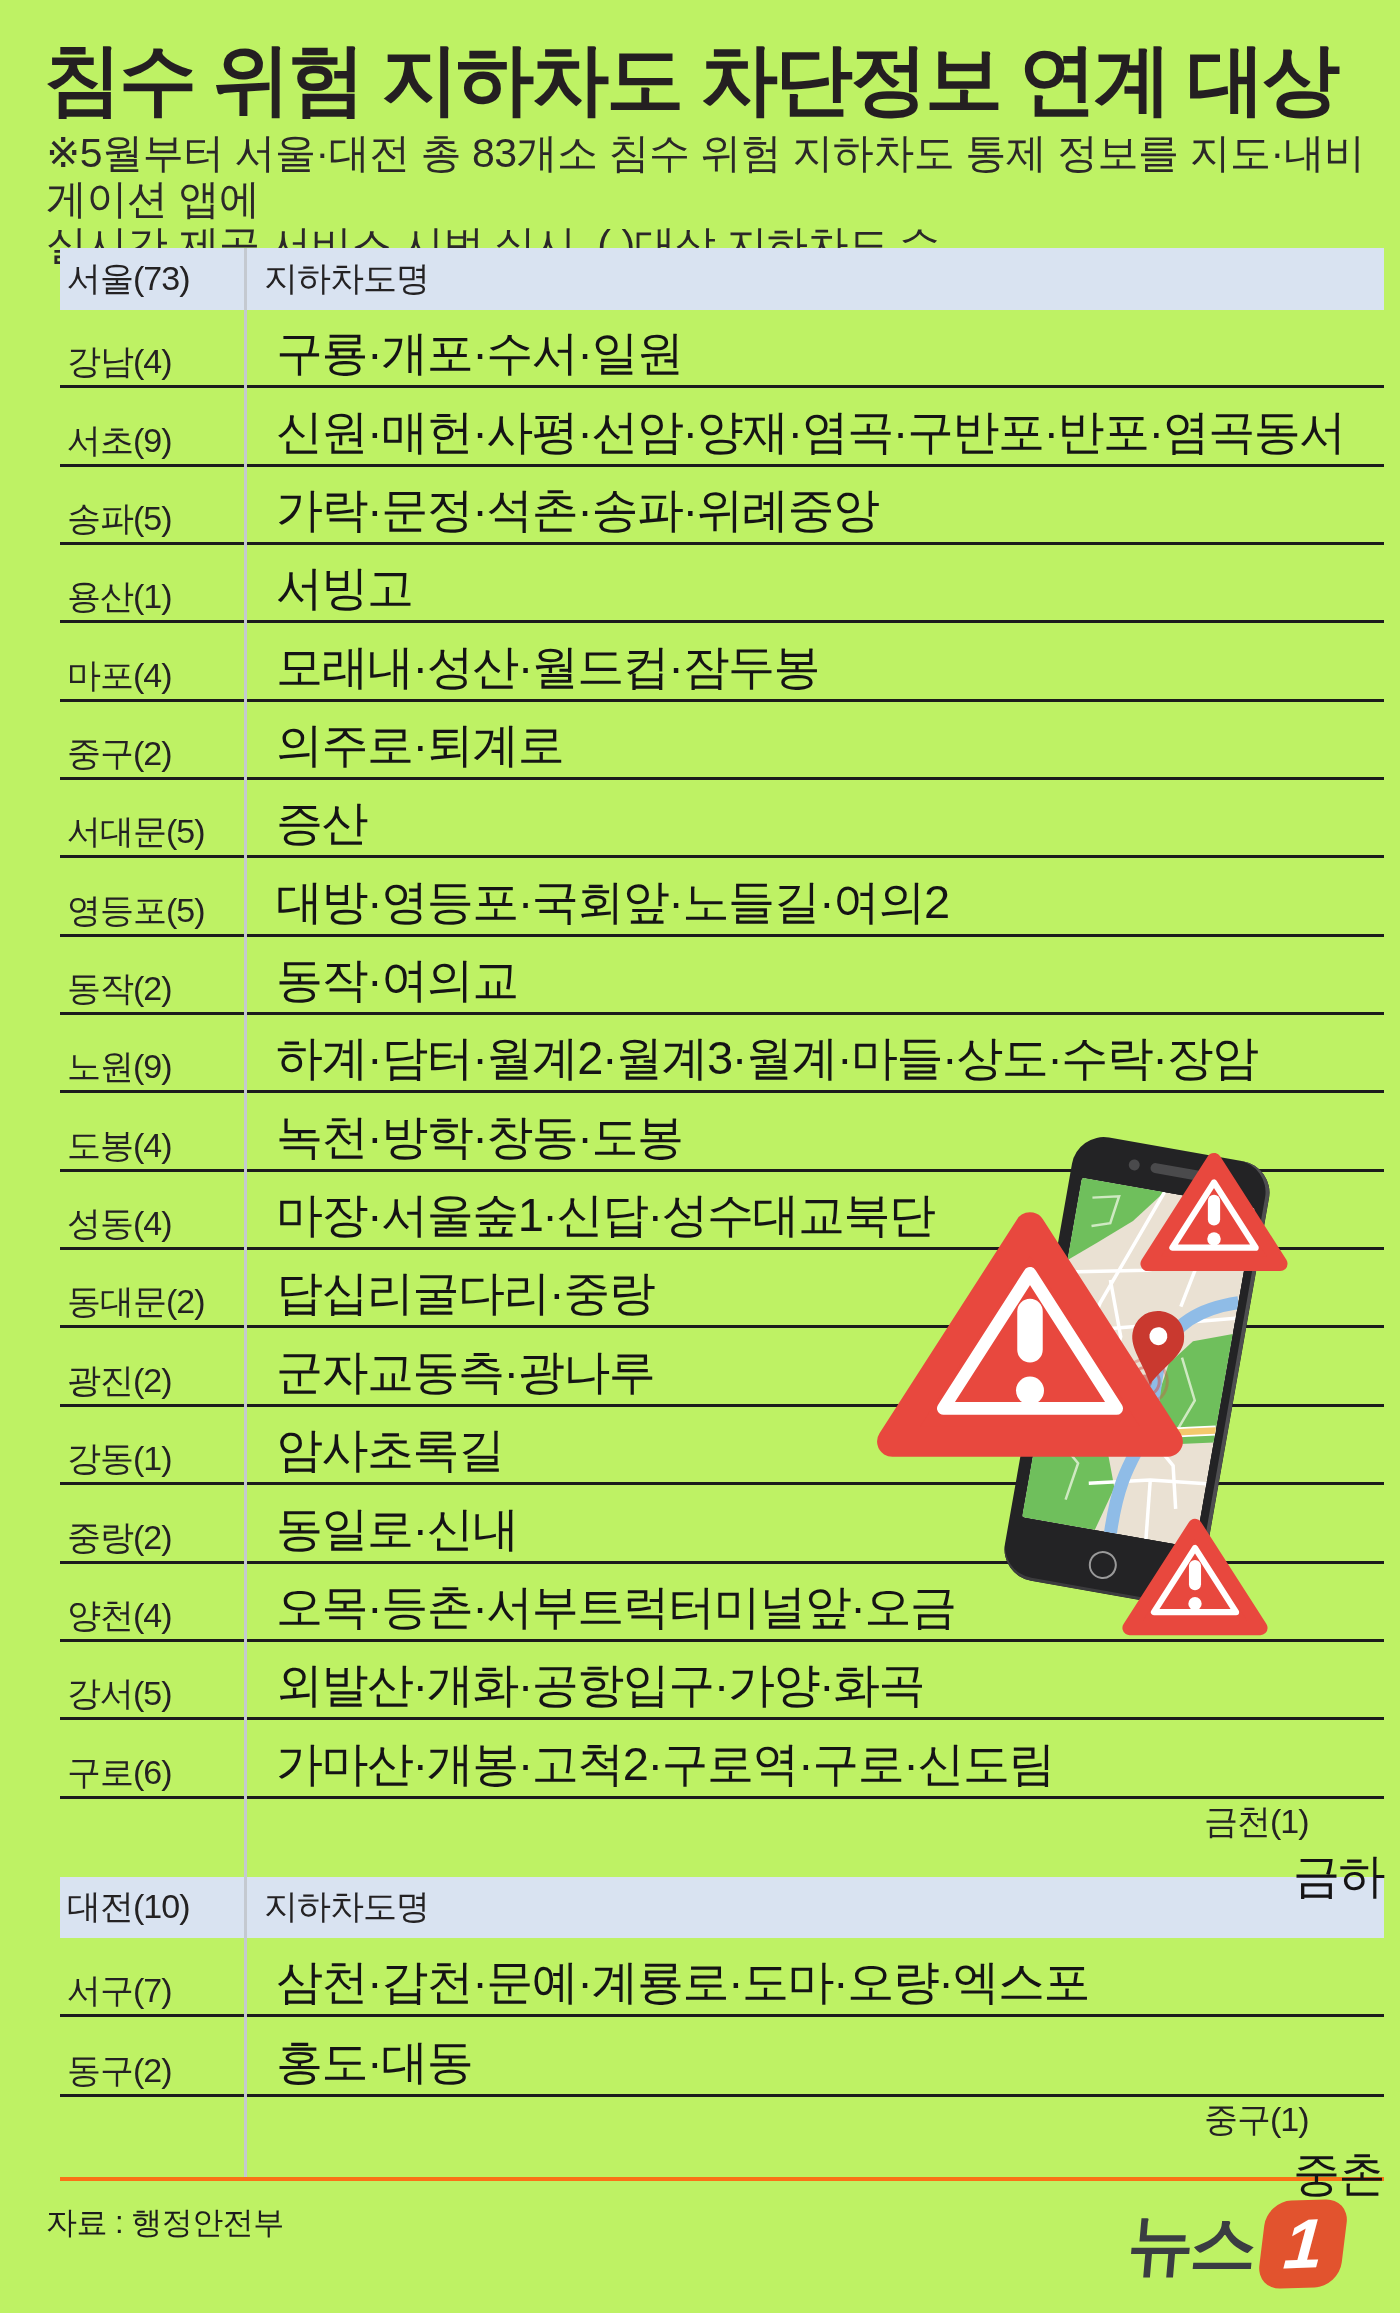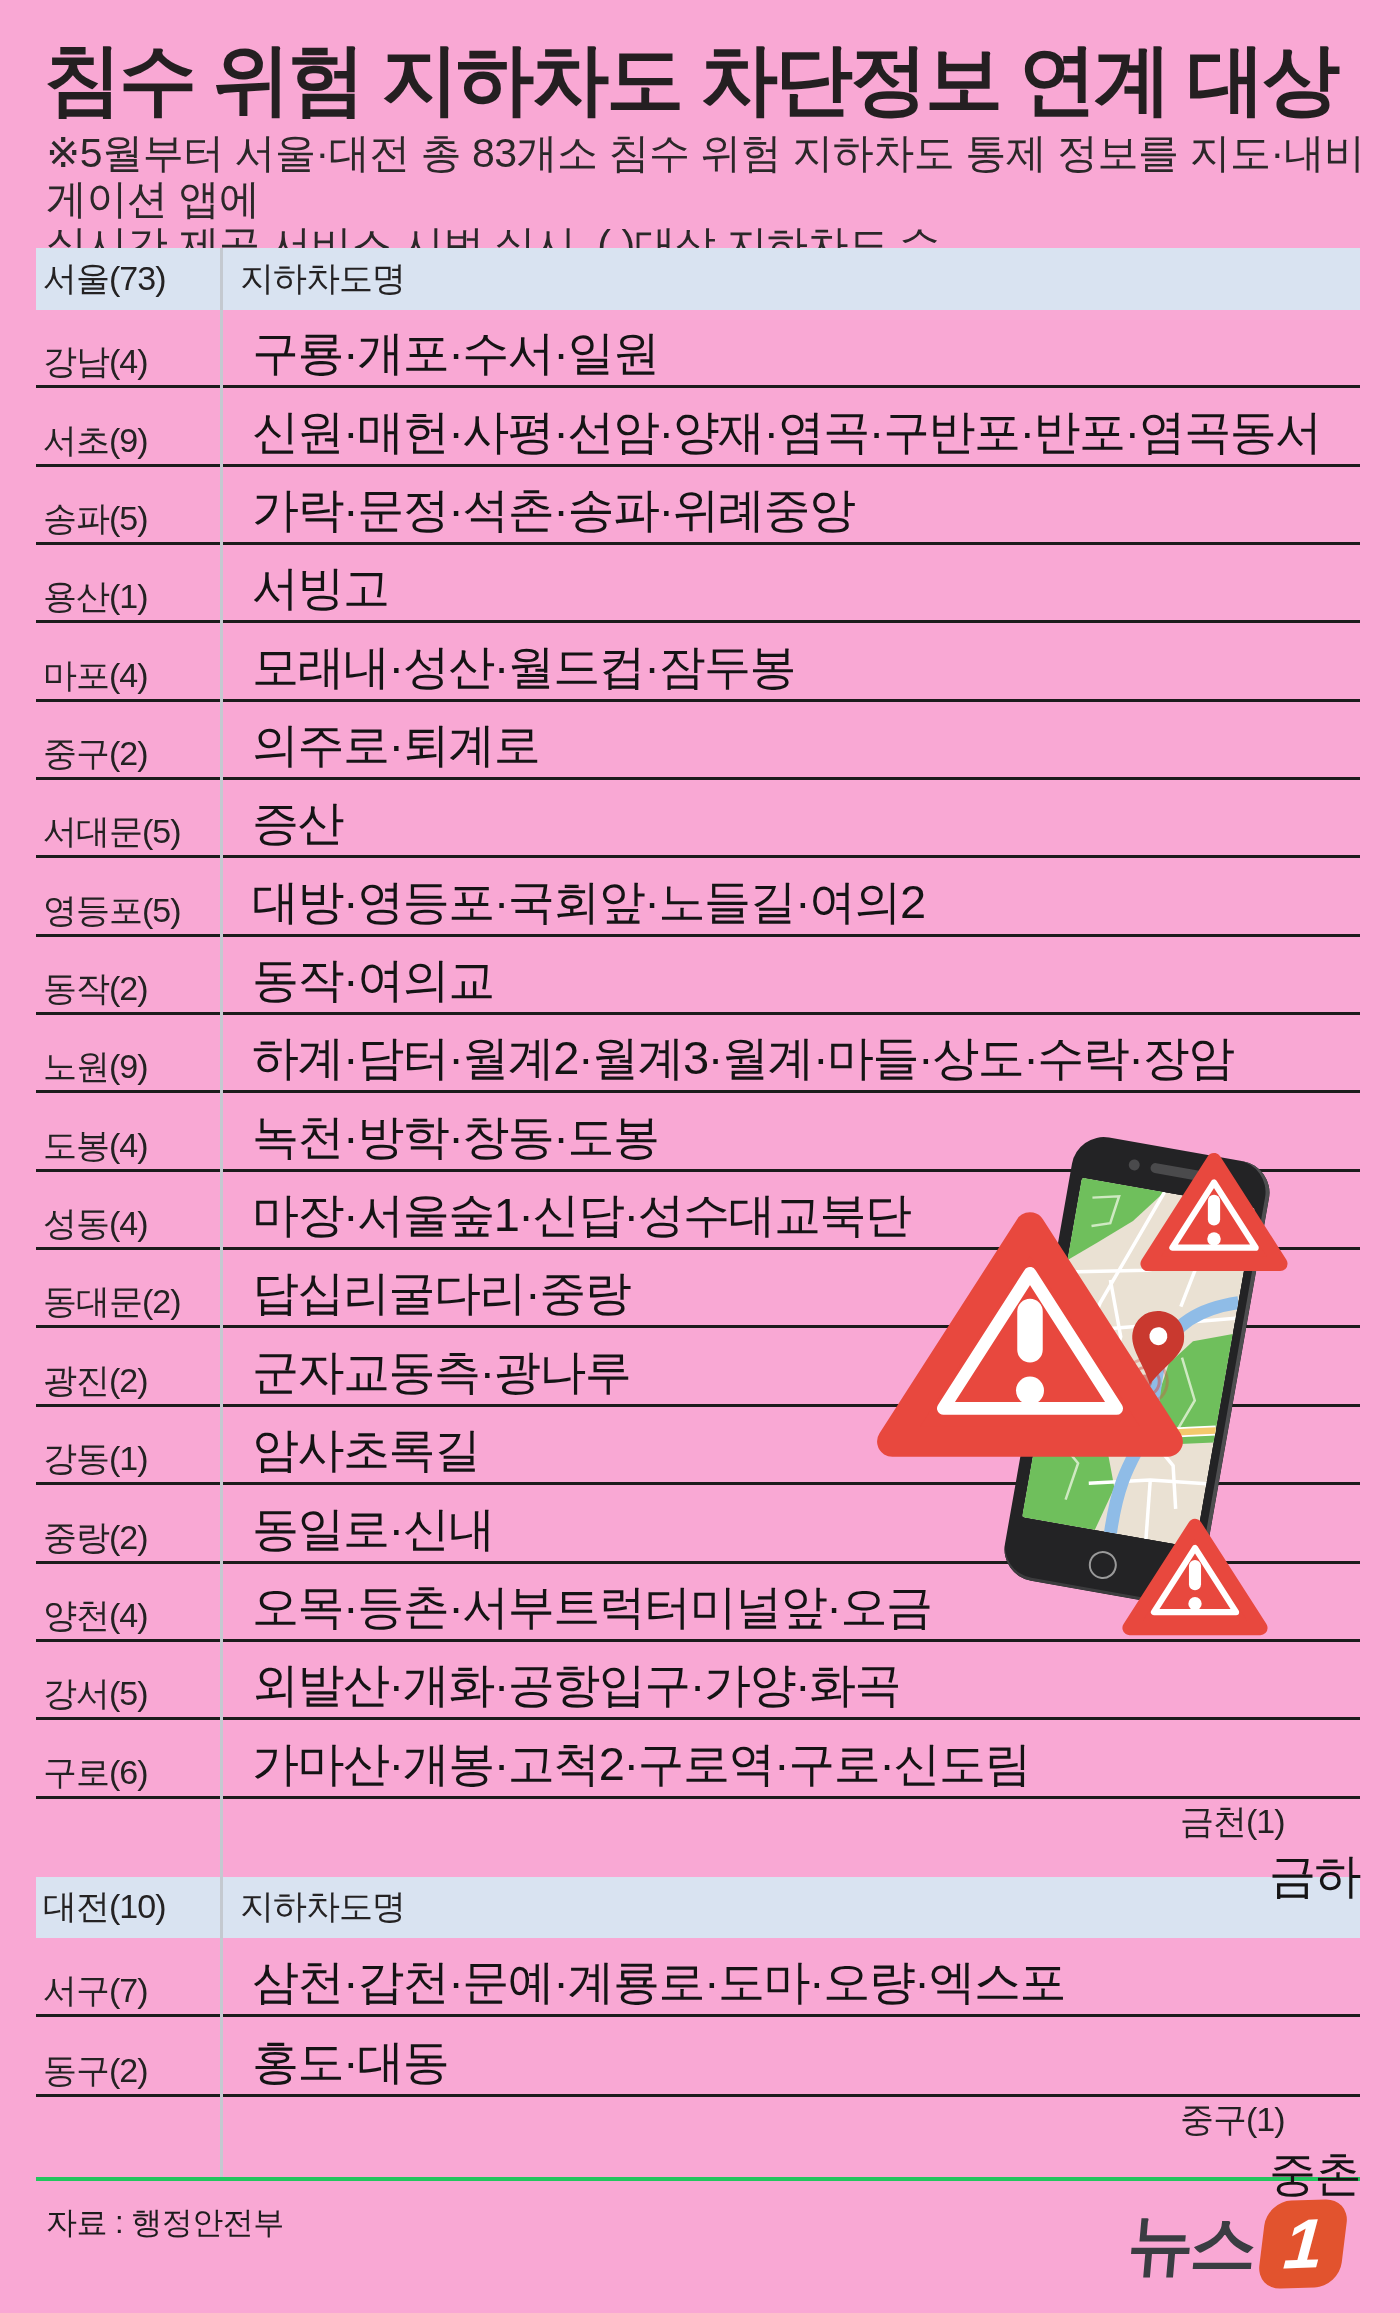--- a/index.html
+++ b/index.html
@@ -1,27 +1,27 @@
 <!DOCTYPE html>
 <html><head>
 <meta charset="utf-8">
 <style>
   html,body{margin:0;padding:0;}
   body{font-family:"Liberation Sans","DejaVu Sans",sans-serif;}
-  .page{position:relative;width:1400px;height:2313px;background:#f9a8d4;overflow:hidden;}
+  .page{position:relative;width:1400px;height:2313px;background:#bef264;overflow:hidden;}
 
   
   .title{position:absolute;left:44px;top:28px;font-size:78px;font-weight:800;
          letter-spacing:-3px;color:#241f21;white-space:nowrap;}
   .subtitle{position:absolute;left:46px;top:130px;font-size:41px;line-height:46px;
             color:#2b2829;letter-spacing:-0.5px;}
 
   
-  .table{position:absolute;left:36px;top:248px;width:1324px;
-         border-bottom:4px solid #22c55e;}
+  .table{position:absolute;left:60px;top:248px;width:1324px;
+         border-bottom:4px solid #f97316;}
   .thead{display:flex;align-items:center;background:#d9e3f1;}
   .sec0 .thead{height:62px;}
   .sec1 .thead{height:61px;}
   .trow{display:flex;align-items:flex-end;border-bottom:3px solid #1c1c1c;box-sizing:border-box;}
   .sec0 .rows .trow{height:78.35px;}
   .sec1 .rows .trow{height:79.6px;}
   .rows .trow:last-child{border-bottom:none;flex-direction:column;}
   .c1{width:187px;box-sizing:border-box;padding-left:7px;font-size:34px;color:#242223;
       letter-spacing:-1px;white-space:nowrap;}
   .c2{flex:1;font-size:34px;color:#242223;letter-spacing:-1px;white-space:nowrap;}

